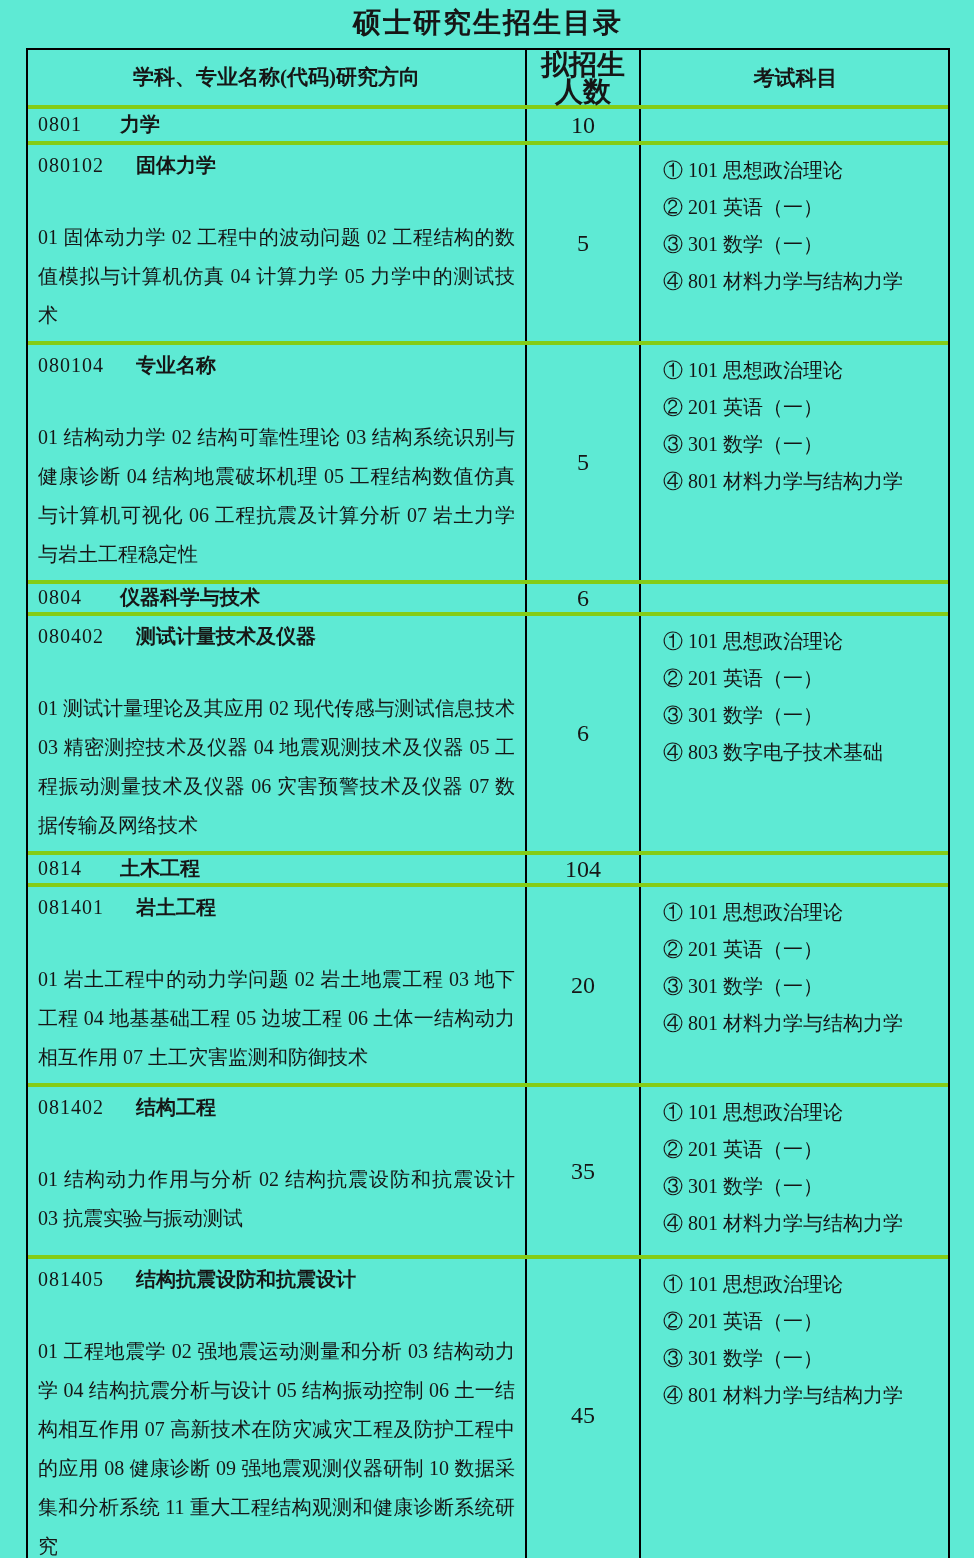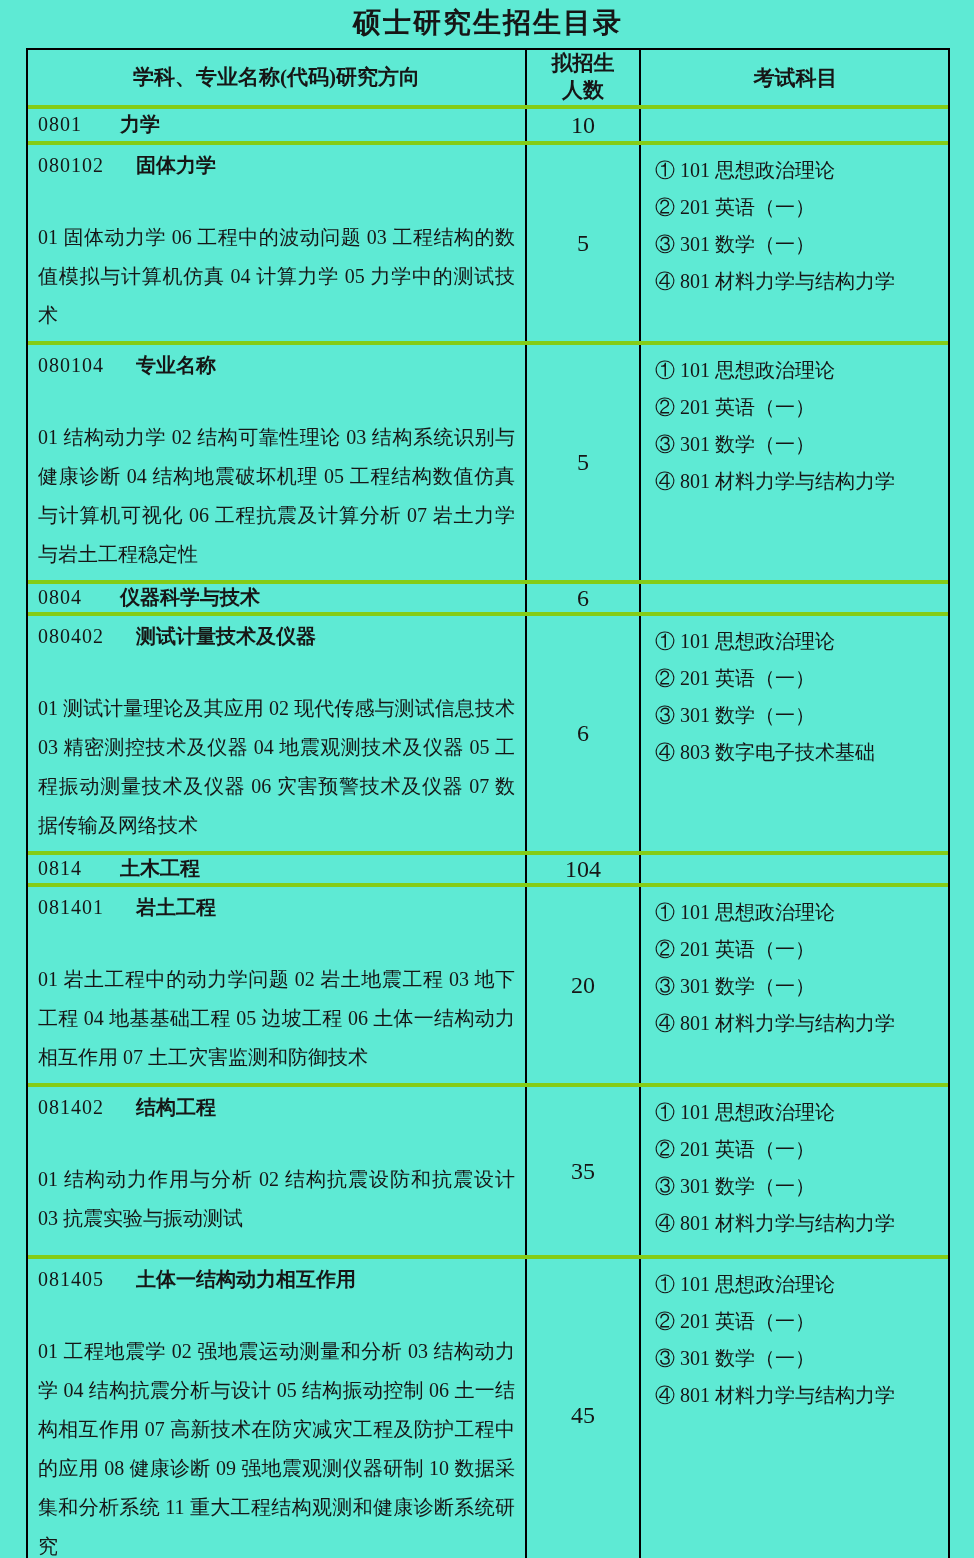--- a/index.html
+++ b/index.html
@@ -63,42 +63,41 @@
   .hrow { text-align: center; font-weight: bold; }
   .hrow .c1, .hrow .c3 {
     display: flex;
     align-items: center;
     justify-content: center;
     font-size: 21px;
   }
   .hrow .c2 {
     flex-direction: column;
     line-height: 27px;
-    font-size: 21px;
-    font-family: Liberation Mono, monospace;
+    font-size: 28px;
   }
   
   .summary .c1 {
     display: flex;
     align-items: center;
     padding-top: 0;
     padding-bottom: 1px;
     text-align: right;
   }
   .summary .name { margin-left: 38px; }
   
   .head { line-height: 31px; }
   .code { font-weight: normal; letter-spacing: 1px; }
   .name { font-weight: bold; margin-left: 32px; }
   .dirs {
     margin: 37px 0 0 0;
     line-height: 39px;
     text-align: justify;
   }
-  .subj { line-height: 37px; white-space: nowrap; }
+  .subj { line-height: 37px; white-space: nowrap; margin-left: 8px; }
 </style>
 </head>
 <body>
 
 <div class="page">
 
   <h1 class="doc-title">硕士研究生招生目录</h1>
 
   <div class="table">
 
@@ -118,21 +117,21 @@
       </div>
       <div class="c2">10</div>
       <div class="c3"></div>
     </div>
 
     <div class="trow detail" style="min-height:172px">
       <div class="c1">
         <div class="head">
           <span class="code">080102</span><span class="name">固体力学</span>
         </div>
-        <p class="dirs">01 固体动力学 06 工程中的波动问题 03 工程结构的数值模拟与计算机仿真 04 计算力学 05 力学中的测试技术</p>
+        <p class="dirs">01 固体动力学 02 工程中的波动问题 02 工程结构的数值模拟与计算机仿真 04 计算力学 05 力学中的测试技术</p>
       </div>
       <div class="c2">5</div>
       <div class="c3">
         <div class="subj">① 101 思想政治理论</div>
         <div class="subj">② 201 英语（一）</div>
         <div class="subj">③ 301 数学（一）</div>
         <div class="subj">④ 801 材料力学与结构力学</div>
       </div>
     </div>
 
@@ -214,21 +213,21 @@
         <div class="subj">① 101 思想政治理论</div>
         <div class="subj">② 201 英语（一）</div>
         <div class="subj">③ 301 数学（一）</div>
         <div class="subj">④ 801 材料力学与结构力学</div>
       </div>
     </div>
 
     <div class="trow detail" style="min-height:263px">
       <div class="c1">
         <div class="head">
-          <span class="code">081405</span><span class="name">土体一结构动力相互作用</span>
+          <span class="code">081405</span><span class="name">结构抗震设防和抗震设计</span>
         </div>
         <p class="dirs">01 工程地震学 02 强地震运动测量和分析 03 结构动力学 04 结构抗震分析与设计 05 结构振动控制 06 土一结构相互作用 07 高新技术在防灾减灾工程及防护工程中的应用 08 健康诊断 09 强地震观测仪器研制 10 数据采集和分析系统 11 重大工程结构观测和健康诊断系统研究</p>
       </div>
       <div class="c2">45</div>
       <div class="c3">
         <div class="subj">① 101 思想政治理论</div>
         <div class="subj">② 201 英语（一）</div>
         <div class="subj">③ 301 数学（一）</div>
         <div class="subj">④ 801 材料力学与结构力学</div>
       </div>

